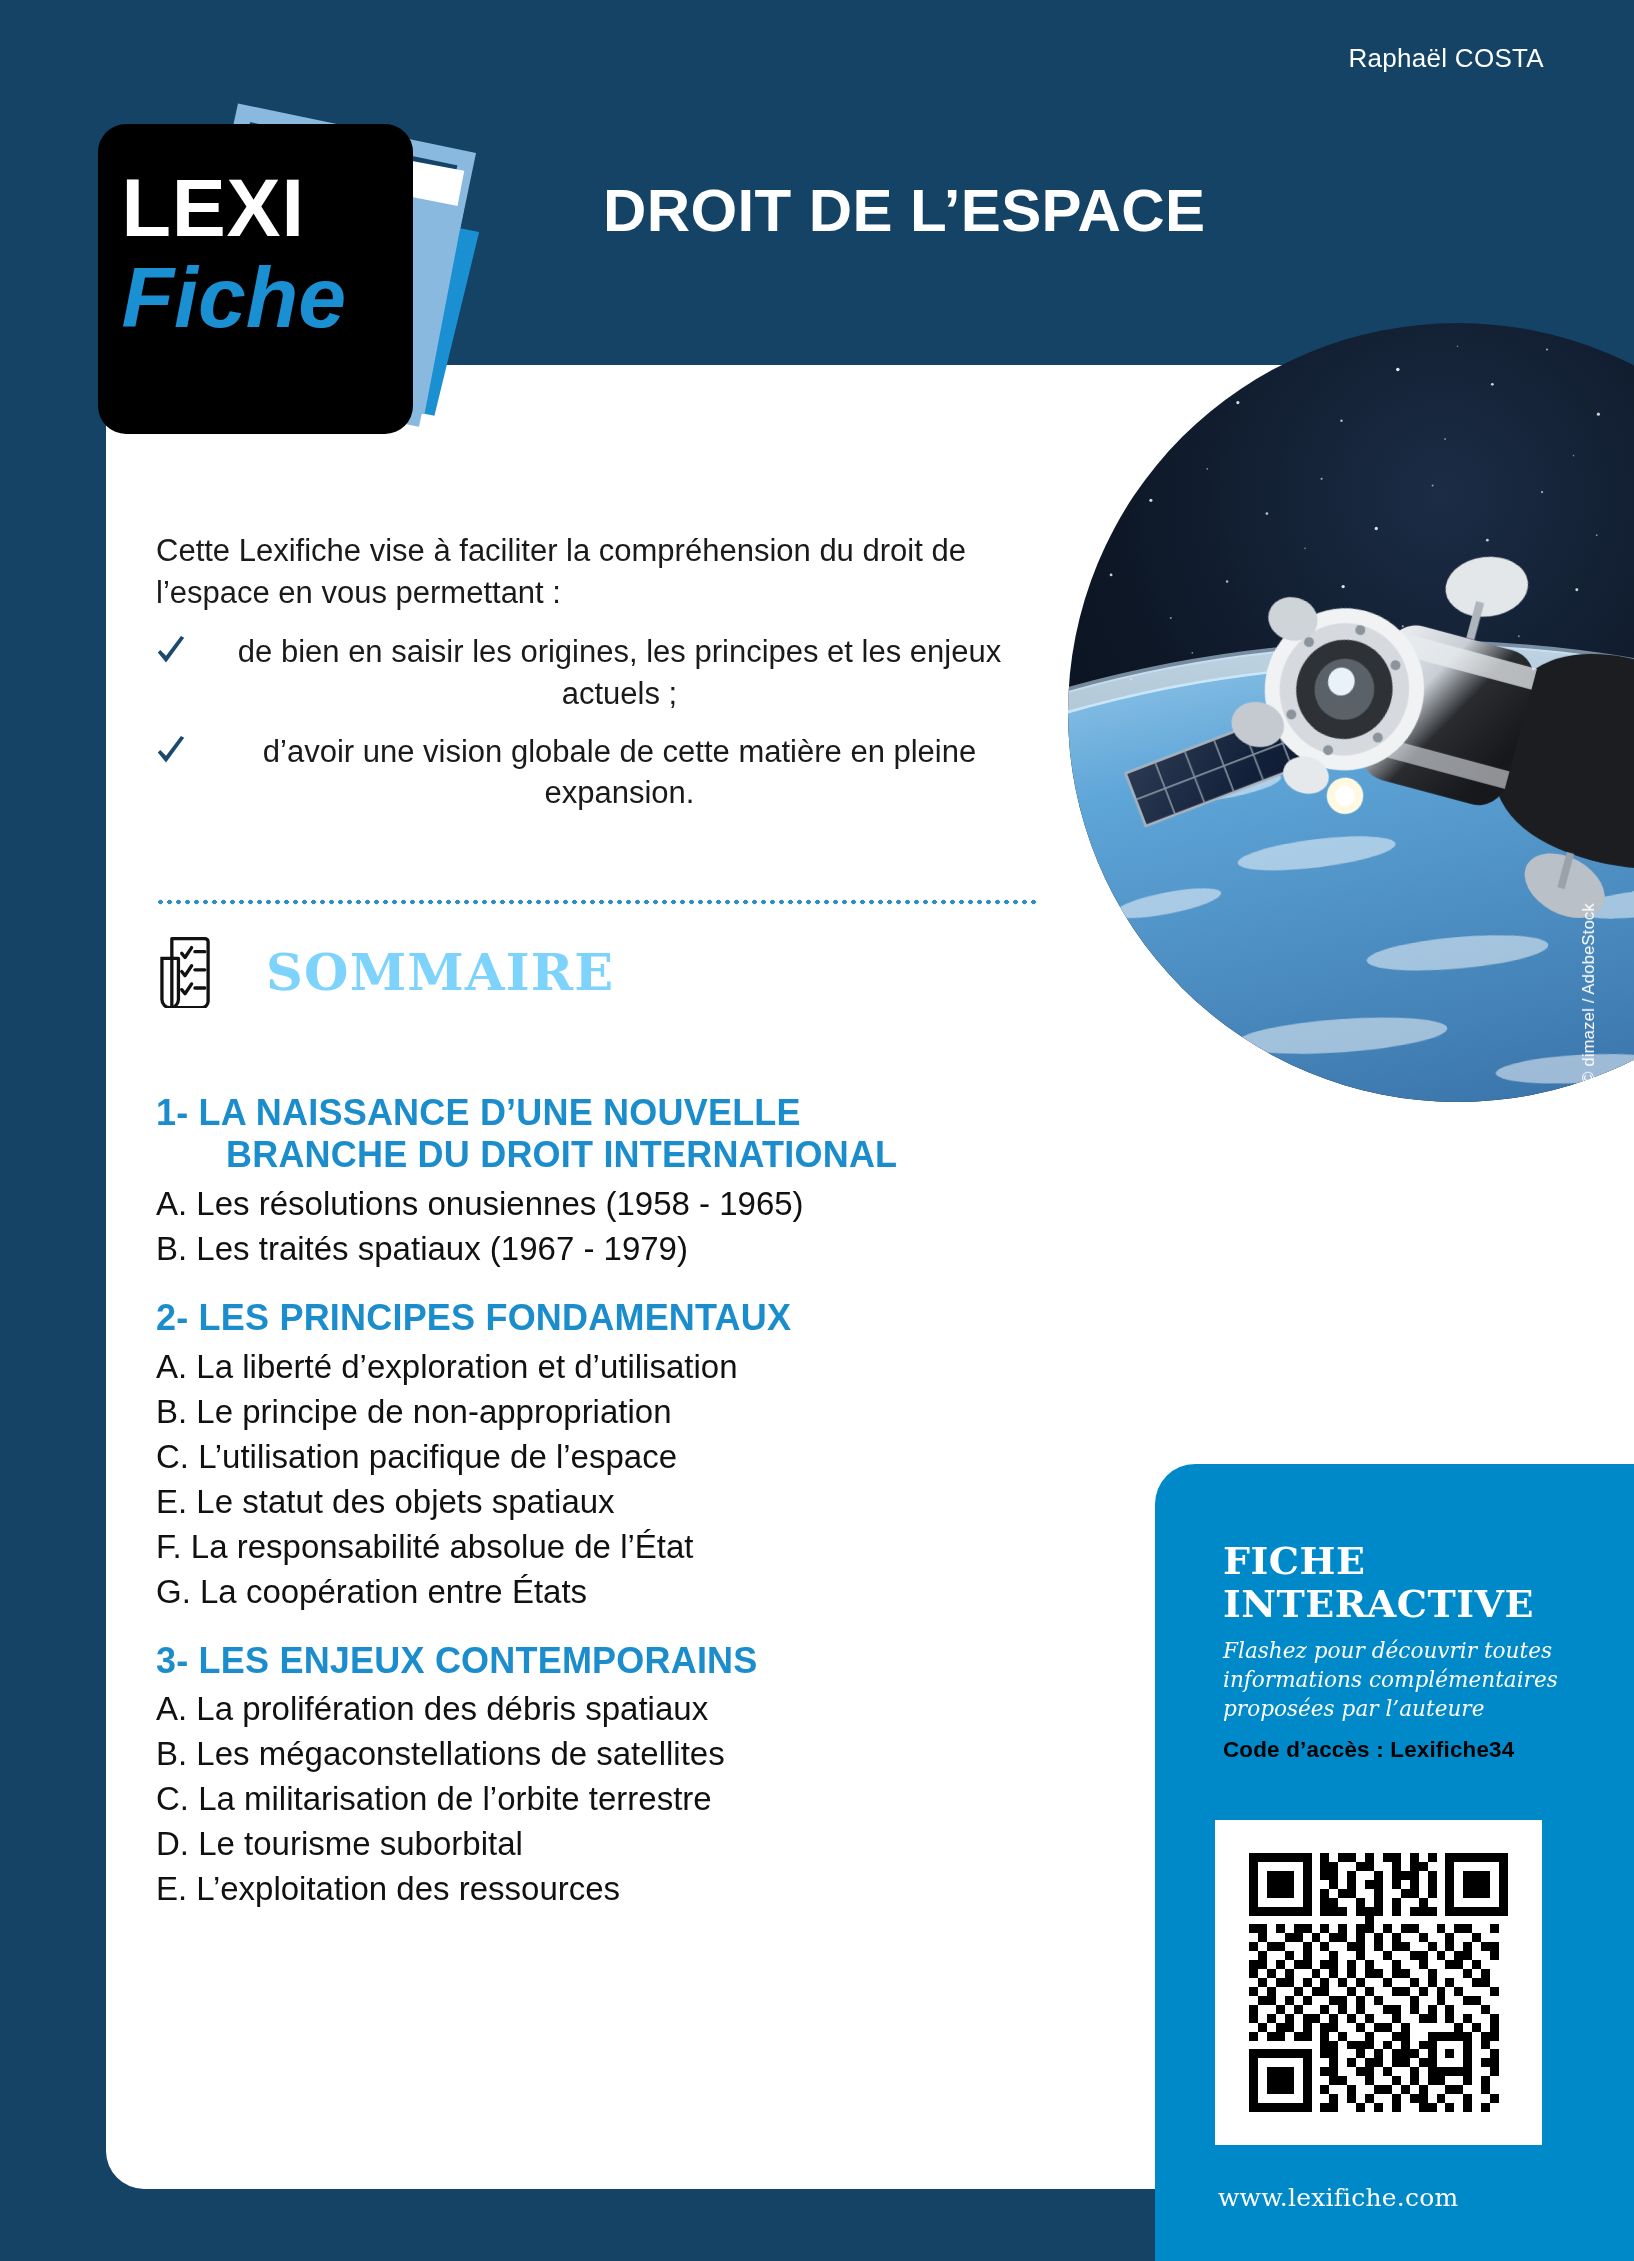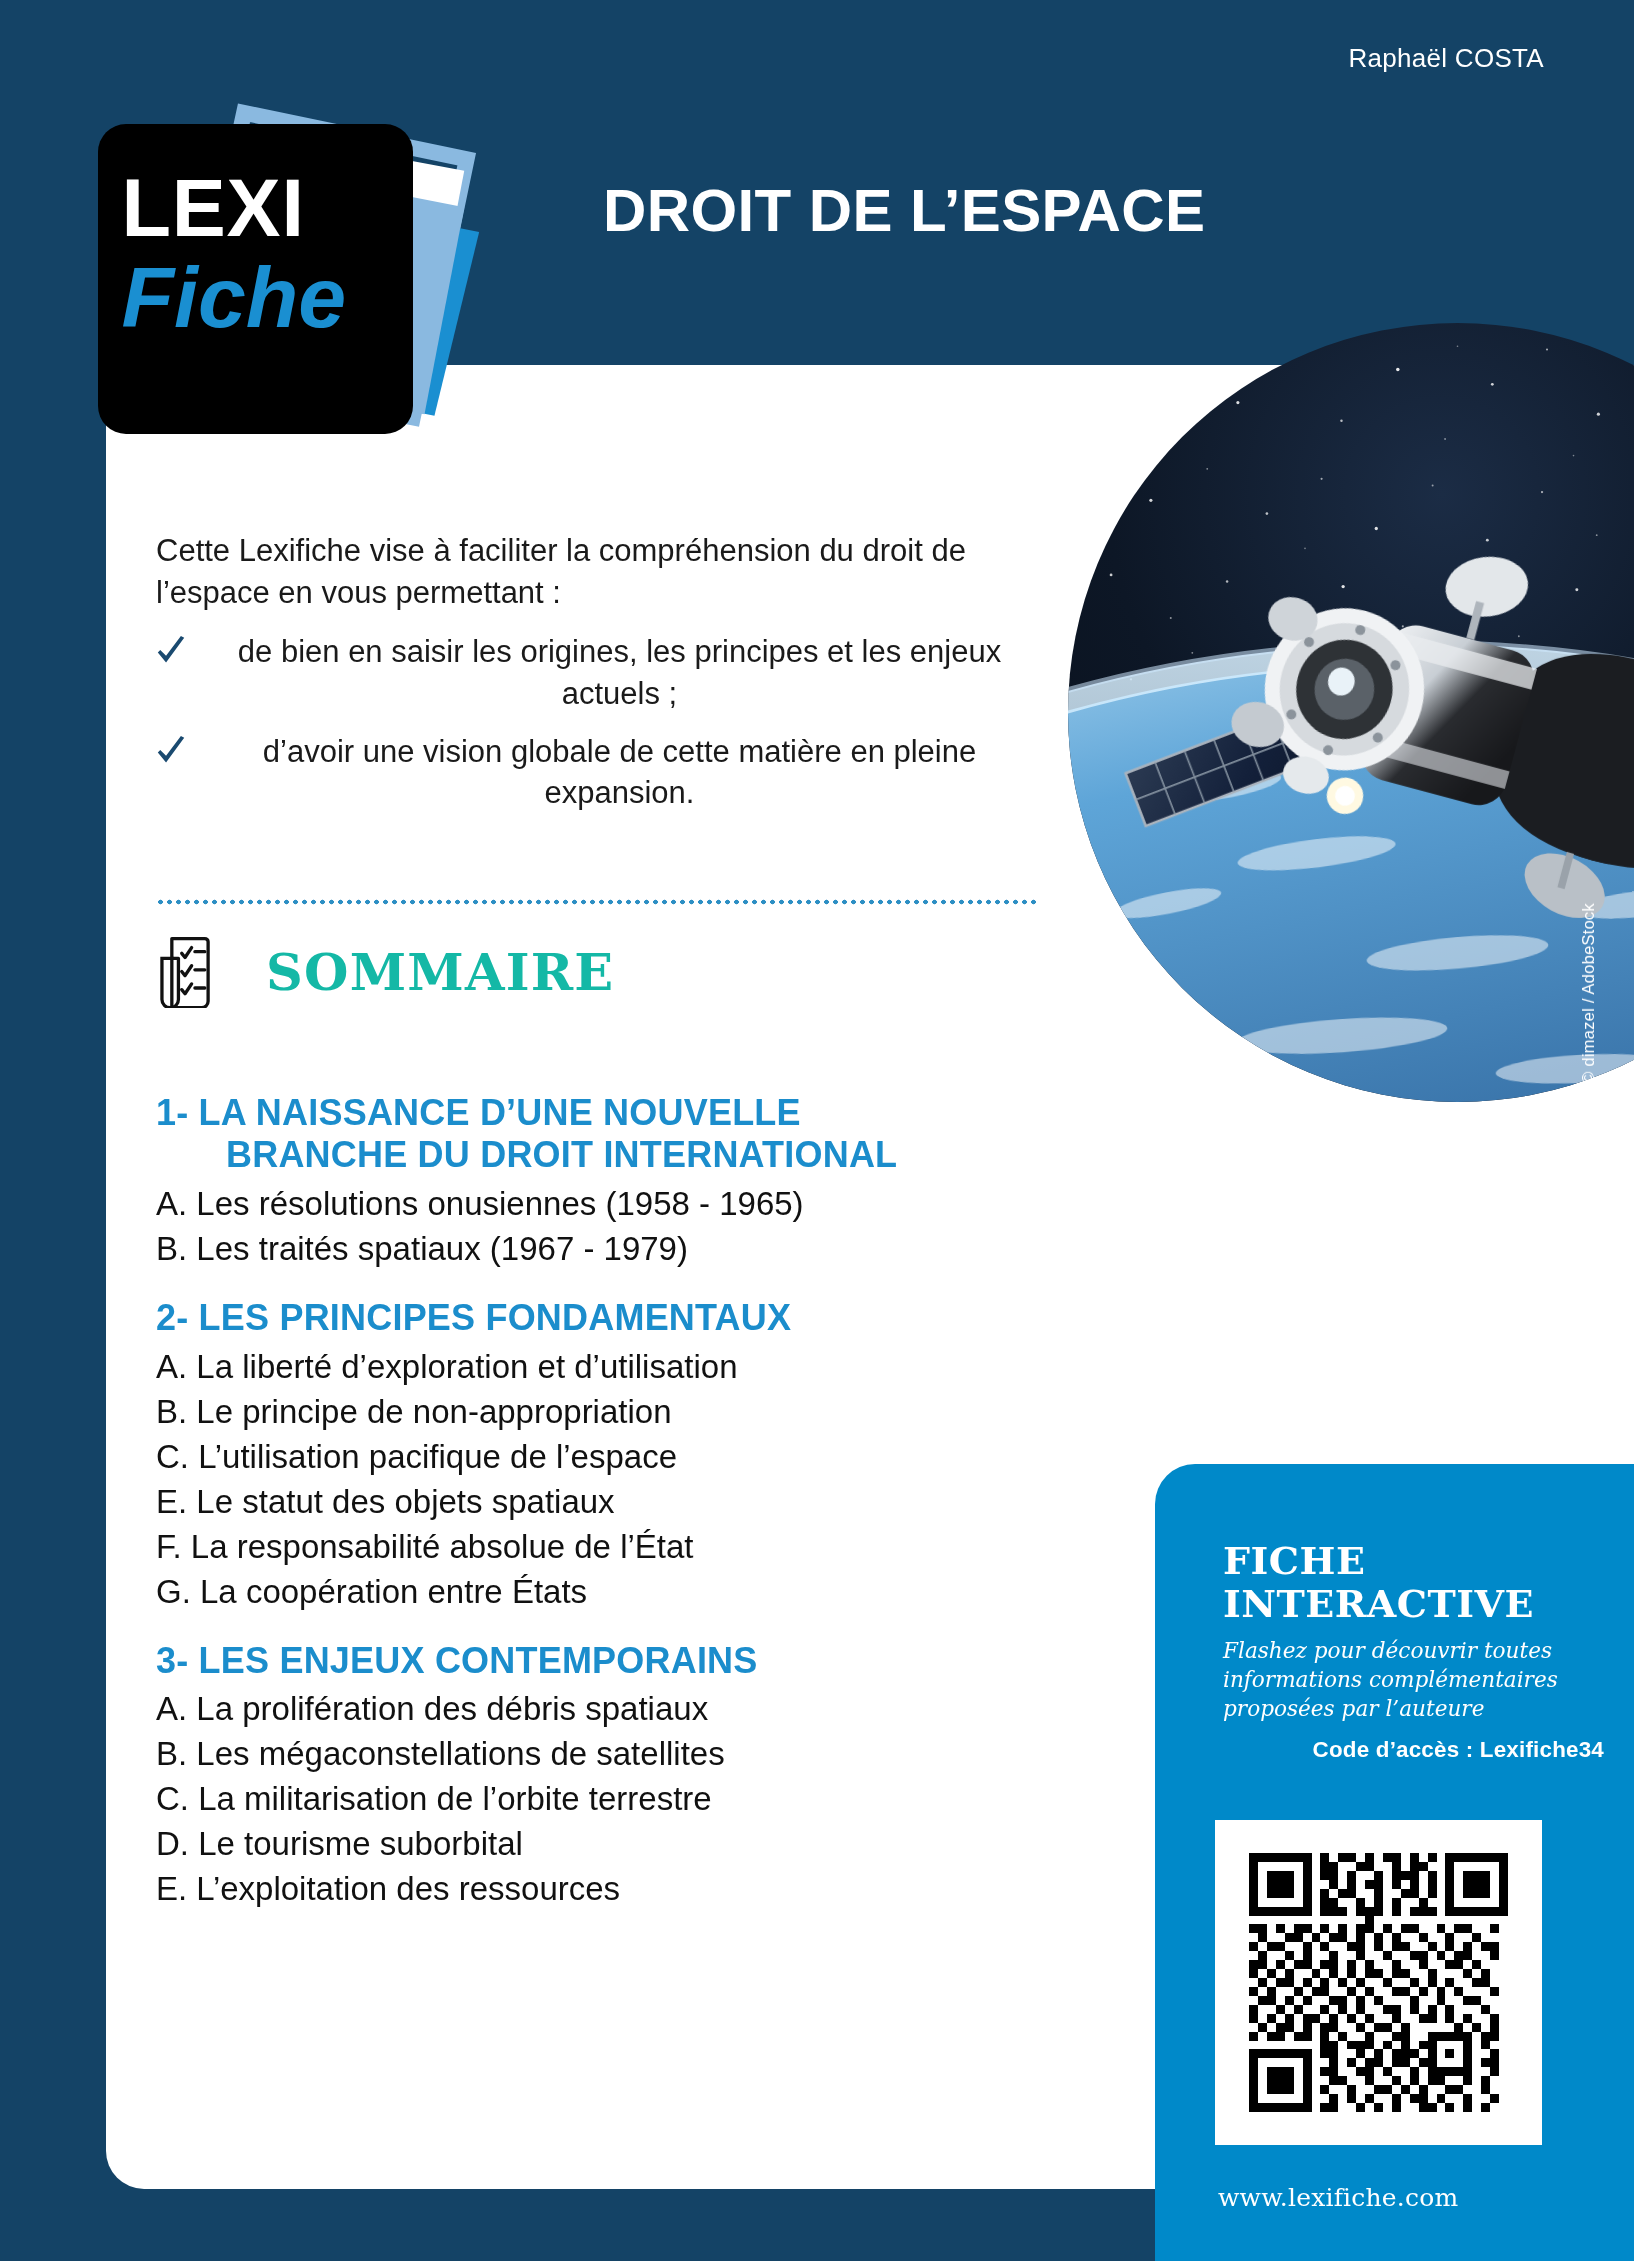--- a/index.html
+++ b/index.html
@@ -176,21 +176,21 @@
     position: absolute;
     left: 157px;
     top: 935px;
     display: flex;
     align-items: center;
     gap: 48px;
   }
   .sommaire-icon { width: 61px; height: 73px; }
   .sommaire-icon svg { display: block; }
   .sommaire-title {
-    color: #14b8a6;
+    color: #7dd3fc;
     font-family: "DejaVu Serif", "Liberation Serif", serif;
     font-size: 51px;
     font-weight: bold;
     letter-spacing: 1.2px;
   }
 
   
   .toc {
     position: absolute;
     left: 156px;
@@ -246,25 +246,24 @@
   .panel-sub {
     margin-top: 11.6px;
     color: #ffffff;
     font-family: "DejaVu Serif", "Liberation Serif", serif;
     font-style: italic;
     font-size: 21.6px;
     line-height: 1.34;
   }
   .panel-code {
     margin-top: 13.3px;
-    color: #ffffff;
+    color: #000000;
     font-size: 22.4px;
     font-weight: bold;
     letter-spacing: 0.2px;
-    text-align: right;
   }
   .qr-box {
     position: absolute;
     left: 1215px;
     top: 1820px;
     width: 327px;
     height: 325px;
     background: #ffffff;
   }
   .qr-svg {

